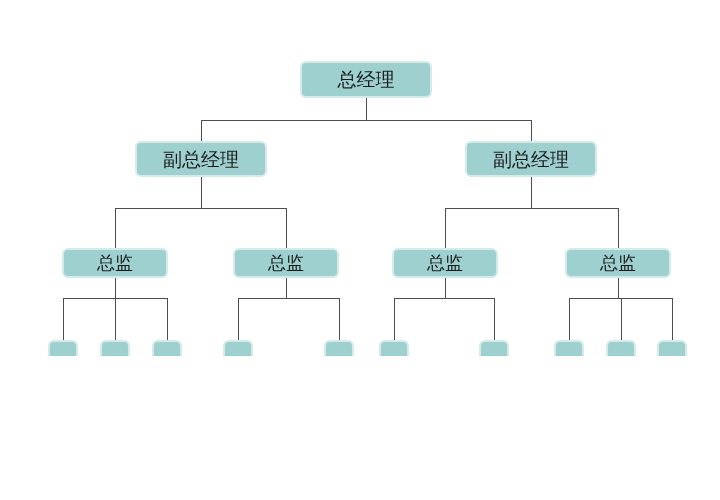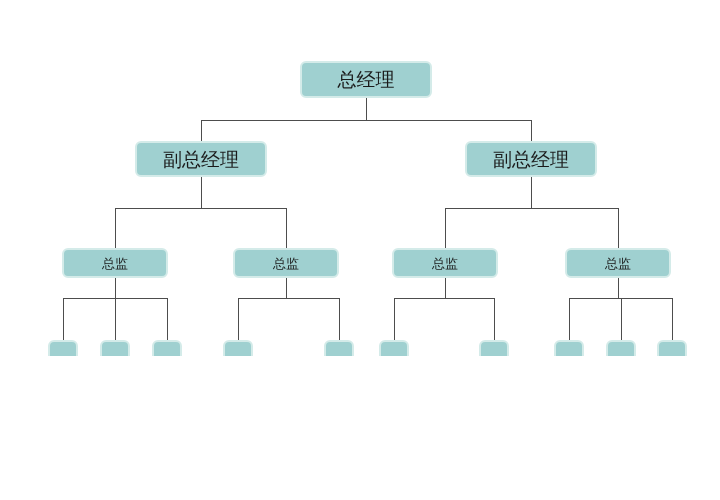--- a/index.html
+++ b/index.html
@@ -26,21 +26,21 @@
     color:var(--text);
     display:flex;
     align-items:center;
     justify-content:center;
     font-size:19px;
     line-height:1;
     white-space:nowrap;
   }
   .node.h1{width:132px;height:37px;}
   .node.h2{width:132px;height:36px;}
-  .node.h3{width:106px;height:30px;font-size:13px;}
+  .node.h3{width:106px;height:30px;font-size:18px;}
   .node.dept{
     width:30px;height:123px;
     align-items:flex-start;
     justify-content:center;
   }
   .node.dept span{
     writing-mode:vertical-rl;
     text-orientation:upright;
     font-size:19px;
     letter-spacing:4px;

